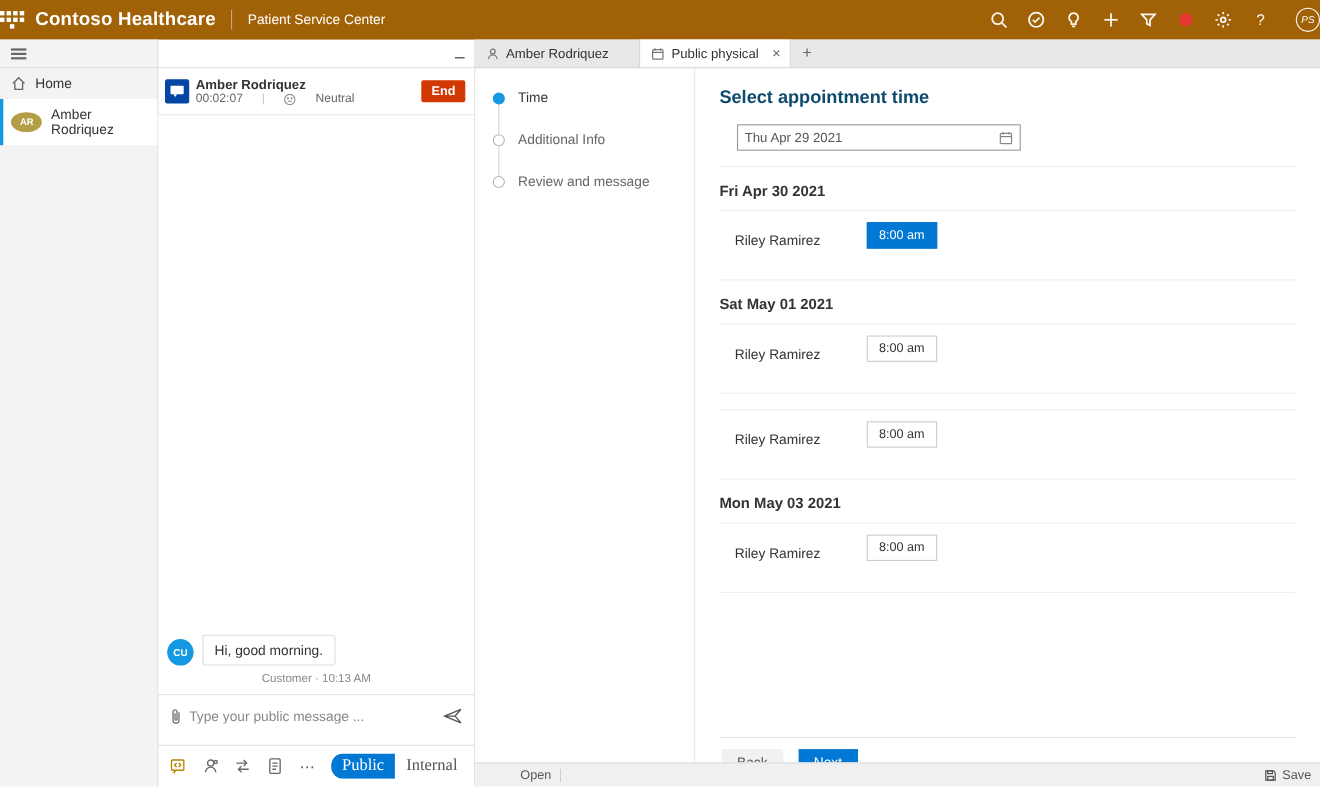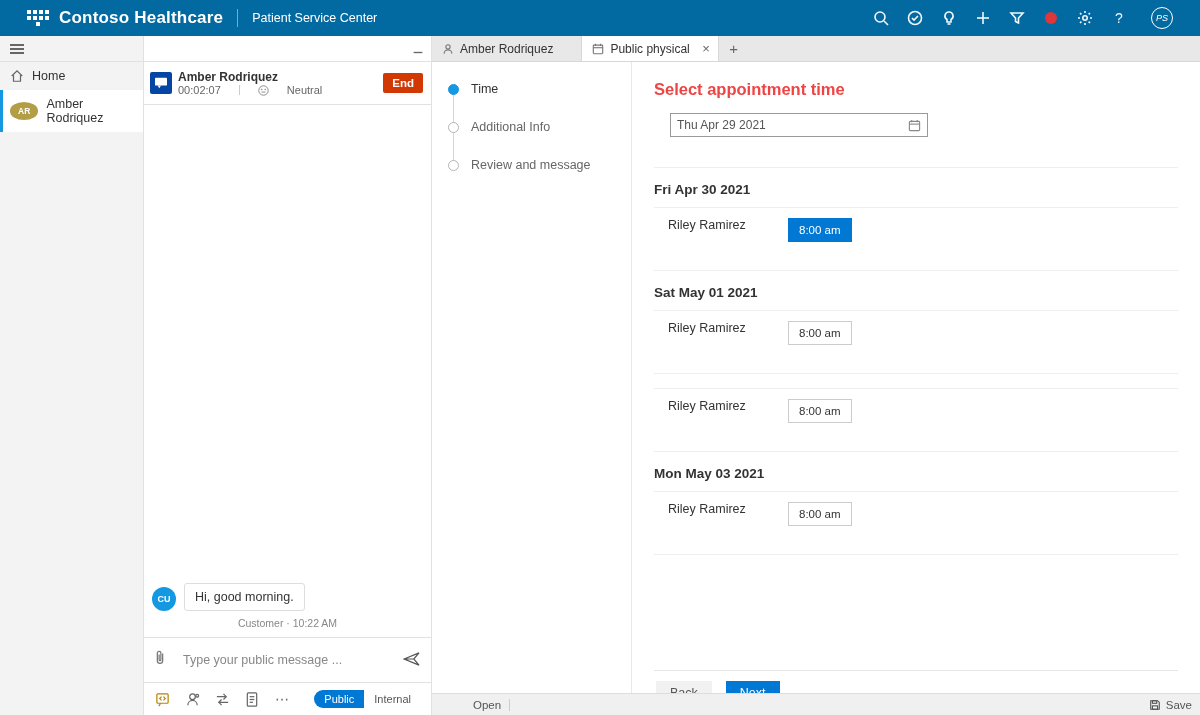--- a/index.html
+++ b/index.html
@@ -1,19 +1,19 @@
 <!DOCTYPE html>
 <html><head>
 <meta charset="utf-8">
 <style>
   * { box-sizing: border-box; margin: 0; padding: 0; }
   html, body { width: 1200px; height: 715px; font-family: "Segoe UI", Arial, sans-serif; font-size: 13px; color: #333; overflow: hidden; background: #fff; }
   
   
-  .top-header { height: 36px; background: #0369a1; display: flex; align-items: center; color: #fff; padding: 0 27px; }
+  .top-header { height: 36px; background: #a16207; display: flex; align-items: center; color: #fff; padding: 0 0; }
   .waffle { width: 22px; height: 22px; display: flex; flex-wrap: wrap; align-content: center; justify-content: center; gap: 2px; margin-right: 10px; cursor: pointer; }
   .waffle span { width: 4px; height: 4px; background: #fff; }
   .brand { font-size: 17px; font-weight: 600; letter-spacing: 0.2px; }
   .divider-v { width: 1px; height: 18px; background: rgba(255,255,255,0.45); margin: 0 14px; }
   .subtitle { font-size: 12.5px; }
   .header-spacer { flex: 1; }
   .header-icons { display: flex; align-items: center; gap: 18px; }
   .h-icon { width: 16px; height: 16px; opacity: 0.95; cursor: pointer; display:flex; align-items:center; justify-content:center; color:#fff; font-size:14px; }
   .h-icon svg { stroke: #fff; fill: none; stroke-width: 1.6; }
   .red-dot { width: 12px; height: 12px; background: #e83535; border-radius: 50%; }
@@ -44,29 +44,29 @@
   .end-btn { background:#d13804; color:#fff; border:none; font-size:11.5px; font-weight:600; padding: 4px 9px; border-radius:2px; cursor:pointer;}
   
   .chat-body { flex:1; background:#fff; position:relative; }
   .chat-msg { position:absolute; bottom:8px; left:8px; right:8px; }
   .msg-row { display:flex; align-items:flex-end; gap:8px; }
   .cu-avatar { width:24px; height:24px; border-radius:50%; background:#1498e2; color:#fff; font-size:9px; display:flex; align-items:center; justify-content:center; font-weight:600;}
   .bubble { border:1px solid #ddd; border-radius:3px; padding: 6px 10px; font-size:12.5px; }
   .msg-time { font-size:10.5px; color:#888; text-align:center; margin-top:6px;}
   
   .chat-input-area { border-top:1px solid #e1e1e1; }
-  .input-row { display:flex; align-items:center; padding:12px 10px 12px 8px; gap:15px; }
+  .input-row { display:flex; align-items:flex-start; padding:12px 10px 12px 8px; gap:4px; }
   .attach-icon { color:#666; font-size:16px; width:16px; text-align:center; cursor:pointer;}
   .msg-input { flex:1; border:none; outline:none; font-size:12.5px; color:#333; }
   .msg-input::placeholder { color:#888; }
   .send-icon { color:#555; cursor:pointer; }
   
   .chat-toolbar { border-top:1px solid #e1e1e1; display:flex; align-items:center; padding:7px 10px; gap:14px;}
   .tb-icon { width:16px; height:16px; color:#666; cursor:pointer; display:flex; align-items:center; justify-content:center; font-size:14px;}
-  .visibility-toggle { margin-left:auto; display:flex; border-radius:11px; overflow:hidden; font-size:11px; }
+  .visibility-toggle { margin-left:auto; display:flex; border-radius:11px; overflow:hidden; font-size:15px;font-family:Liberation Serif, serif; }
   .vt-opt { padding: 3px 10px; cursor:pointer; }
   .vt-opt.active { background:#0078d4; color:#fff; }
   .vt-opt:not(.active) { background:transparent; color:#555;}
   
   
   .right-area { flex:1; display:flex; flex-direction:column; }
   .tab-bar { height:26px; background:#e8e8e8; display:flex; border-bottom:1px solid #d8d8d8;}
   .tab { display:flex; align-items:center; gap:6px; padding:0 28px 0 10px; font-size:12px; position:relative; cursor:pointer; border-right:1px solid #d8d8d8; min-width:100px;}
   .tab.active { background:#fff; }
   .tab .close-x { position:absolute; right:8px; font-size:13px; color:#666; cursor:pointer;}
@@ -77,29 +77,29 @@
   .main-split { flex:1; display:flex; overflow:hidden; }
   .progress-rail { width:200px; border-right:1px solid #e8e8e8; padding-top:20px; padding-left:16px;}
   .step { display:flex; align-items:center; gap:12px; margin-bottom: 24px; position:relative;}
   .step-dot { width:11px; height:11px; border-radius:50%; border:1.5px solid #b5b5b5; background:#fff; z-index:1;}
   .step.active .step-dot { background:#1498e2; border-color:#1498e2; }
   .step-label { font-size:12.5px; color:#666;}
   .step.active .step-label { color:#333;}
   .rail-line { position:absolute; left:5px; top:12px; width:1px; height:34px; background:#d6d6d6;}
   
   .sched-pane { flex:1; display:flex; flex-direction:column; padding: 18px 22px 0 22px; overflow:hidden; position:relative;}
-  .sched-title { font-size:16.5px; font-weight:600; color:#ef4444; margin-bottom:14px; }
+  .sched-title { font-size:16.5px; font-weight:600; color:#0c4a6e; margin-bottom:14px; }
   .date-input-wrap { display:flex; align-items:center; border:1px solid #999; width:258px; height:24px; padding: 0 6px; font-size:12px; color:#555; justify-content:space-between; margin-bottom:14px; cursor:pointer; margin-left:16px;}
   
-  .slot-scroll { flex:1; overflow-y:auto; border-top:1px solid #eee; position:relative;margin-top:16px;}
+  .slot-scroll { flex:1; overflow-y:auto; border-top:1px solid #eee; position:relative;}
   .slot-scroll::-webkit-scrollbar{width:14px;}
   .slot-scroll::-webkit-scrollbar-thumb{background:#ccc; border:3px solid #fff; border-radius:8px;}
   .day-block { padding-top: 14px;}
   .day-head { font-size:13.5px; font-weight:600; margin-bottom:10px;}
-  .prov-row { display:flex; align-items:flex-start; border:1px solid #eee; border-left:none; border-right:none; padding: 10px 0 28px 14px; gap:40px;}
+  .prov-row { display:flex; align-items:flex-end; border:1px solid #eee; border-left:none; border-right:none; padding: 10px 0 28px 14px; gap:40px;}
   .prov-name { font-size:12.5px; min-width:80px;}
   .slot-btn { border:1px solid #ccc; background:#fff; color:#333; font-size:11.5px; padding:5px 10px; cursor:pointer; min-width:60px;}
   .slot-btn.selected { background:#0078d4; color:#fff; border-color:#0078d4;}
   
   .sched-footer { border-top:1px solid #e6e6e6; padding:10px 0; display:flex; gap:14px; padding-left:2px;}
   .btn-back { background:#f1f1f1; border:none; color:#555; font-size:12.5px; padding:5px 14px; cursor:pointer;}
   .btn-next { background:#0078d4; border:none; color:#fff; font-size:12.5px; padding:5px 14px; cursor:pointer;}
   
   
   .status-bar { position:absolute; bottom:0; left:432px; right:0; height:22px; background:#f0f0f0; border-top:1px solid #ddd; display:flex; align-items:center; padding:0 8px; font-size:11.5px; color:#555;}
@@ -216,21 +216,21 @@
         </div>
       </div>
       <button class="end-btn">End</button>
     </div>
     <div class="chat-body">
       <div class="chat-msg">
         <div class="msg-row">
           <div class="cu-avatar">CU</div>
           <div class="bubble">Hi, good morning.</div>
         </div>
-        <div class="msg-time">Customer · 10:22 AM</div>
+        <div class="msg-time">Customer · 10:13 AM</div>
       </div>
     </div>
     <div class="chat-input-area">
       <div class="input-row">
         <div class="attach-icon">
           <svg width="14" height="16" viewBox="0 0 14 18" fill="none" stroke="#777" stroke-width="1.4">
               <path d="M10 4 v8 a3 3 0 0 1 -6 0 V3.5 a2 2 0 0 1 4 0 V11 a1 1 0 0 1 -2 0 V5"></path>
             </svg>
         </div>
         <input class="msg-input" placeholder="Type your public message ..." style="">

